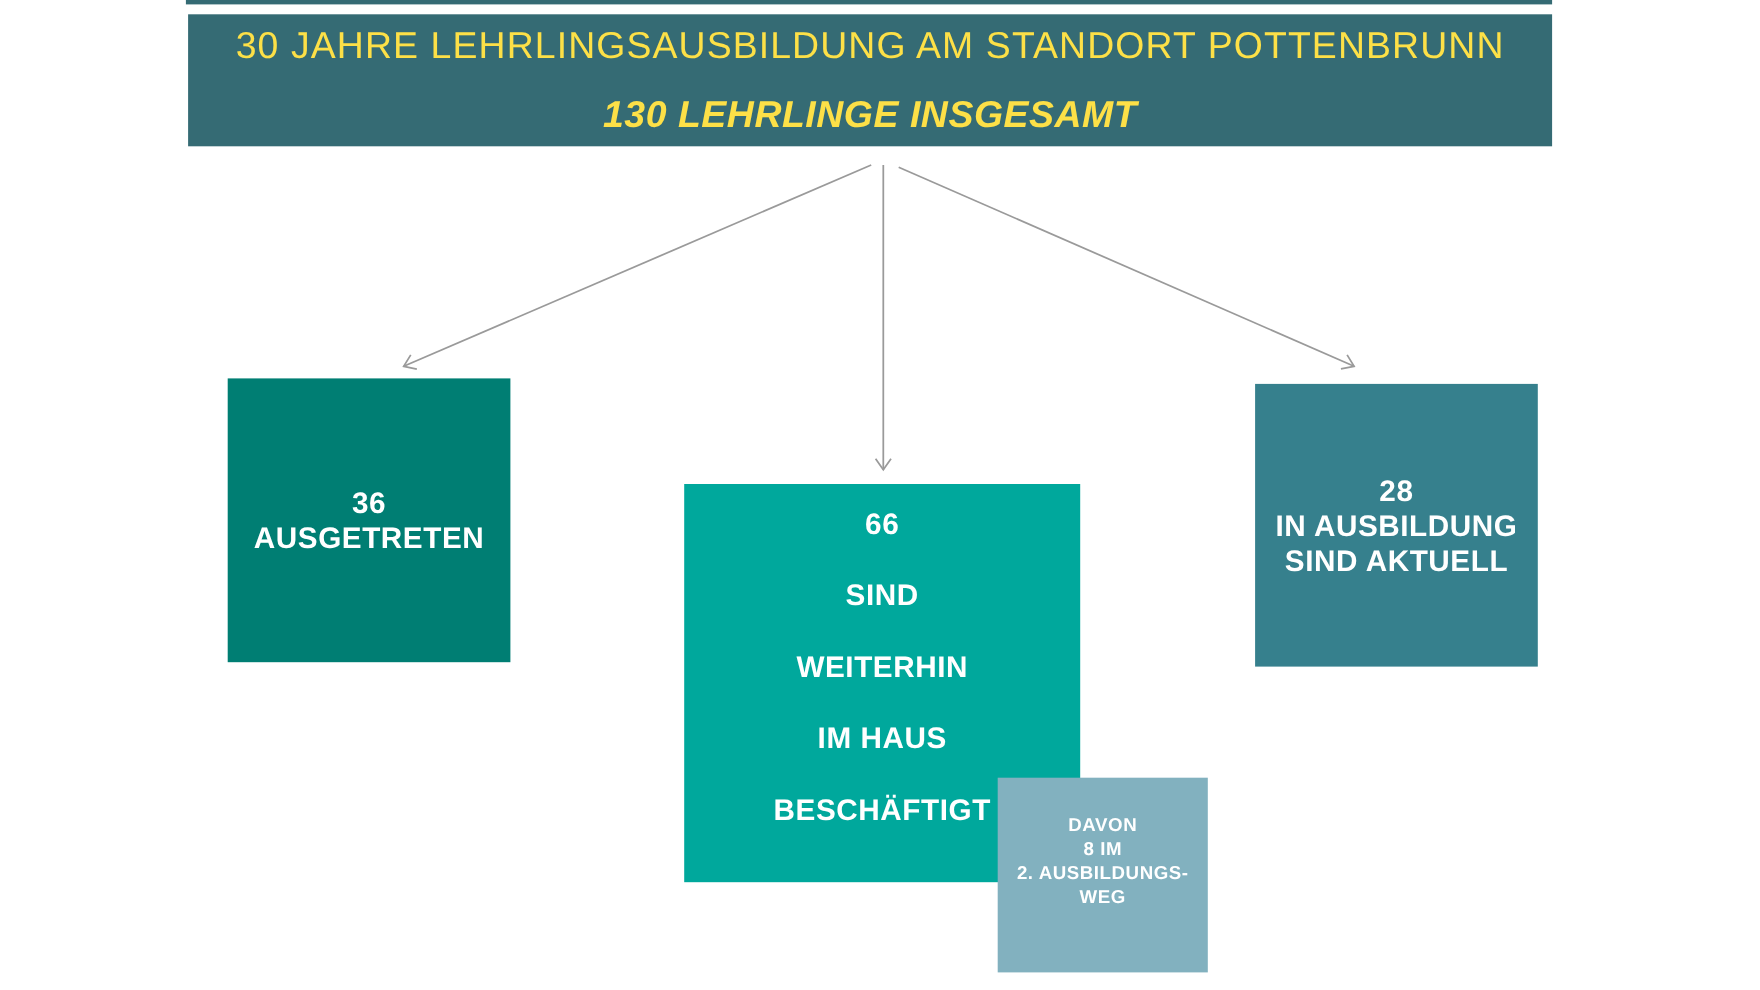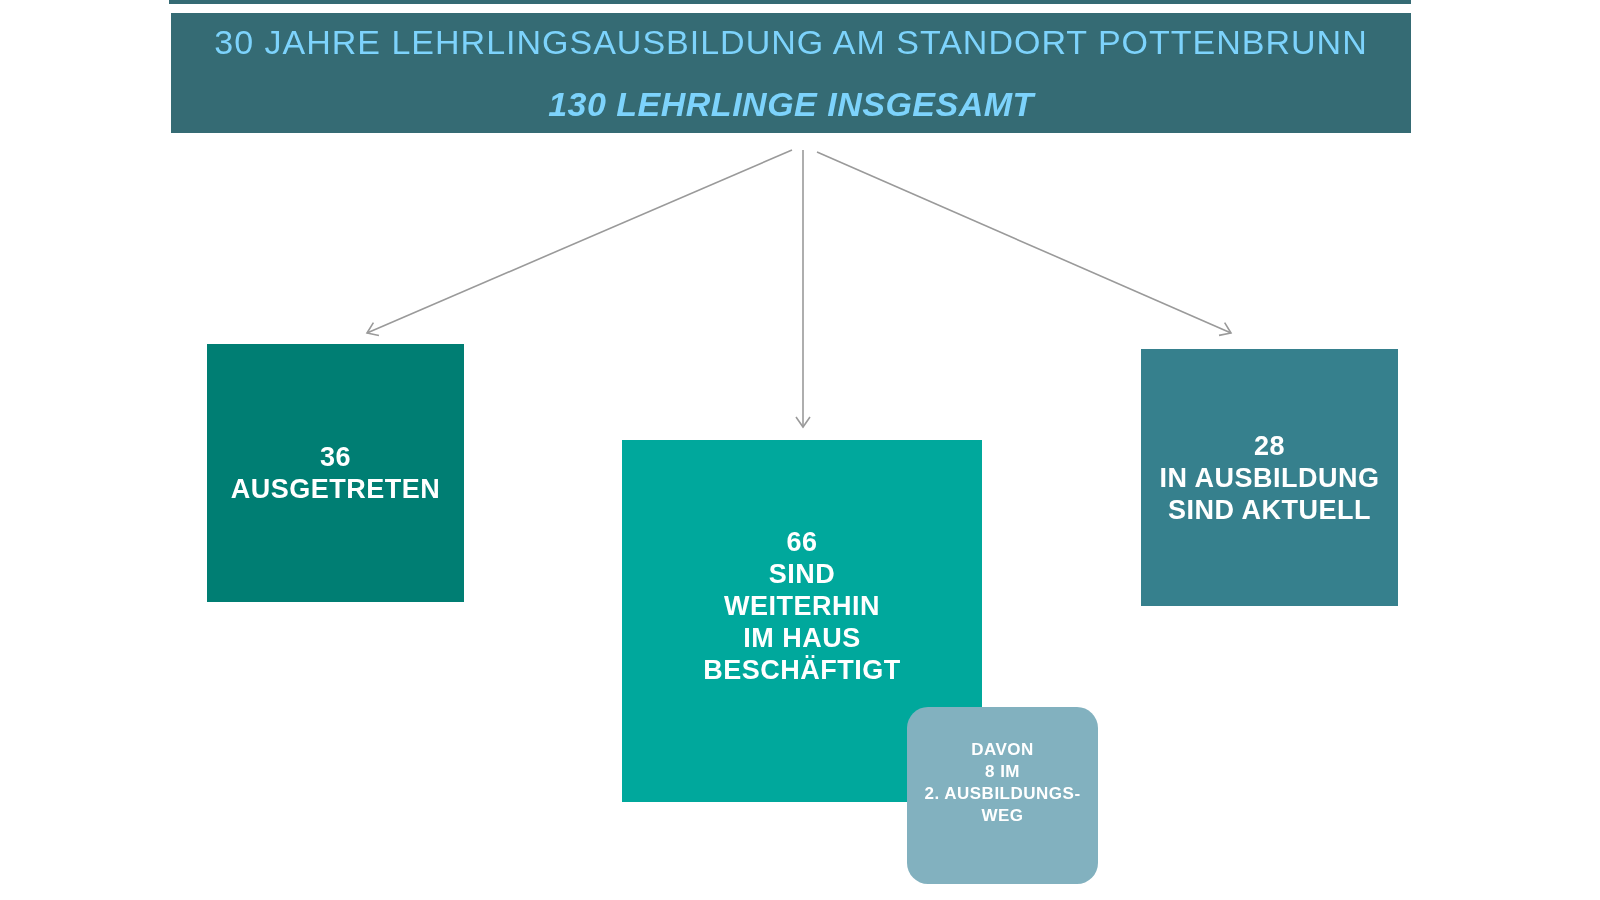--- a/index.html
+++ b/index.html
@@ -23,21 +23,21 @@
     width: 1242px; height: 4px;
     background: #356B74;
   }
 
   
   .header {
     position: absolute;
     left: 171px; top: 13px;
     width: 1240px; height: 120px;
     background: #356B74;
-    color: #7dd3fc;
+    color: #fde047;
     display: flex;
     flex-direction: column;
     align-items: center;
     justify-content: center;
     text-align: center;
     gap: 16px;
   }
   .header .line1 {
     font-size: 34px;
     font-weight: 400;
@@ -133,34 +133,34 @@
     <line x1="792" y1="150" x2="367" y2="333" stroke="currentColor" stroke-width="1.6" marker-end="url(#ah)"></line>
     <line x1="803" y1="150" x2="803" y2="427" stroke="currentColor" stroke-width="1.6" marker-end="url(#ah)"></line>
     <line x1="817" y1="152" x2="1231" y2="333" stroke="currentColor" stroke-width="1.6" marker-end="url(#ah)"></line>
   </svg>
 
   <div class="node node-ausgetreten" style="background-color: rgb(0, 126, 115);">
     <div class="nline">36</div>
     <div class="nline">AUSGETRETEN</div>
   </div>
 
-  <div class="node node-weiterhin" style="background-color: rgb(0, 168, 156);">
+  <div class="node node-weiterhin" style="background-color: rgb(0, 168, 156); gap: 33px;">
     <div class="nline">66</div>
     <div class="nline">SIND</div>
     <div class="nline">WEITERHIN</div>
     <div class="nline">IM HAUS</div>
     <div class="nline">BESCHÄFTIGT</div>
   </div>
 
   <div class="node node-aktuell" style="background-color: rgb(54, 128, 141);">
     <div class="nline">28</div>
     <div class="nline">IN AUSBILDUNG</div>
     <div class="nline">SIND AKTUELL</div>
   </div>
 
-  <div class="node node-davon" style="background-color: rgb(130, 177, 191); border-radius: 21px;">
+  <div class="node node-davon" style="background-color: rgb(130, 177, 191);">
     <div class="nline">DAVON</div>
     <div class="nline">8 IM</div>
     <div class="nline">2. AUSBILDUNGS-</div>
     <div class="nline">WEG</div>
   </div>
 
 </div>
 
 </body></html>

